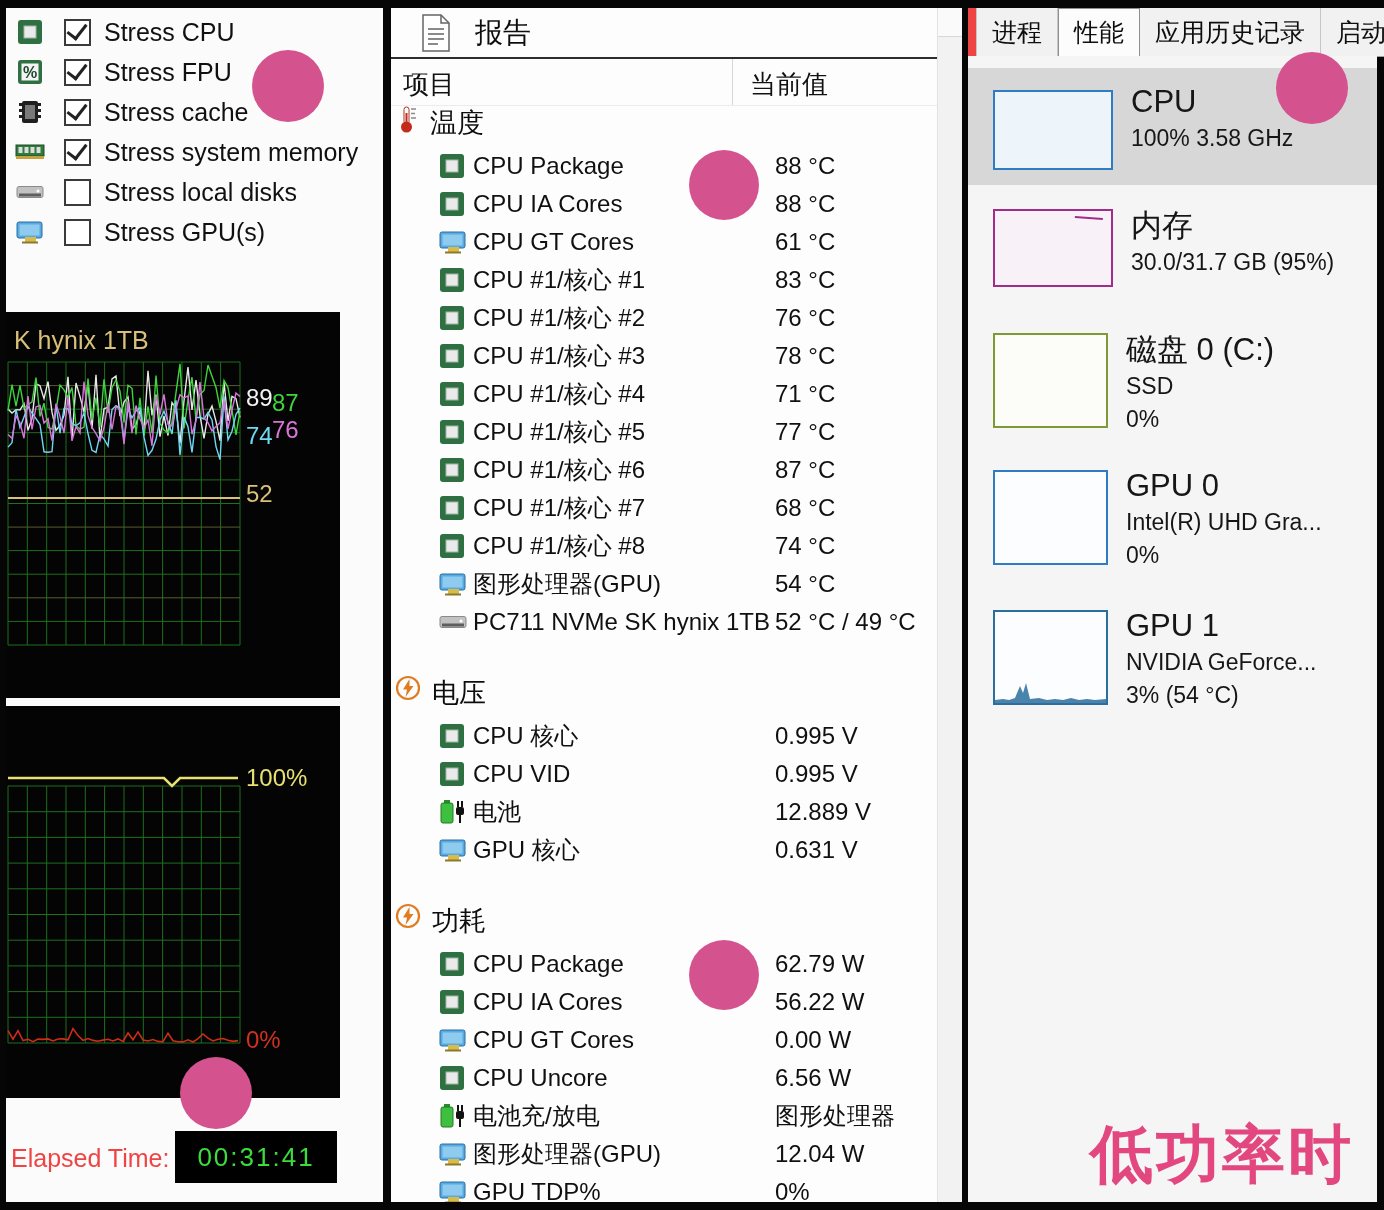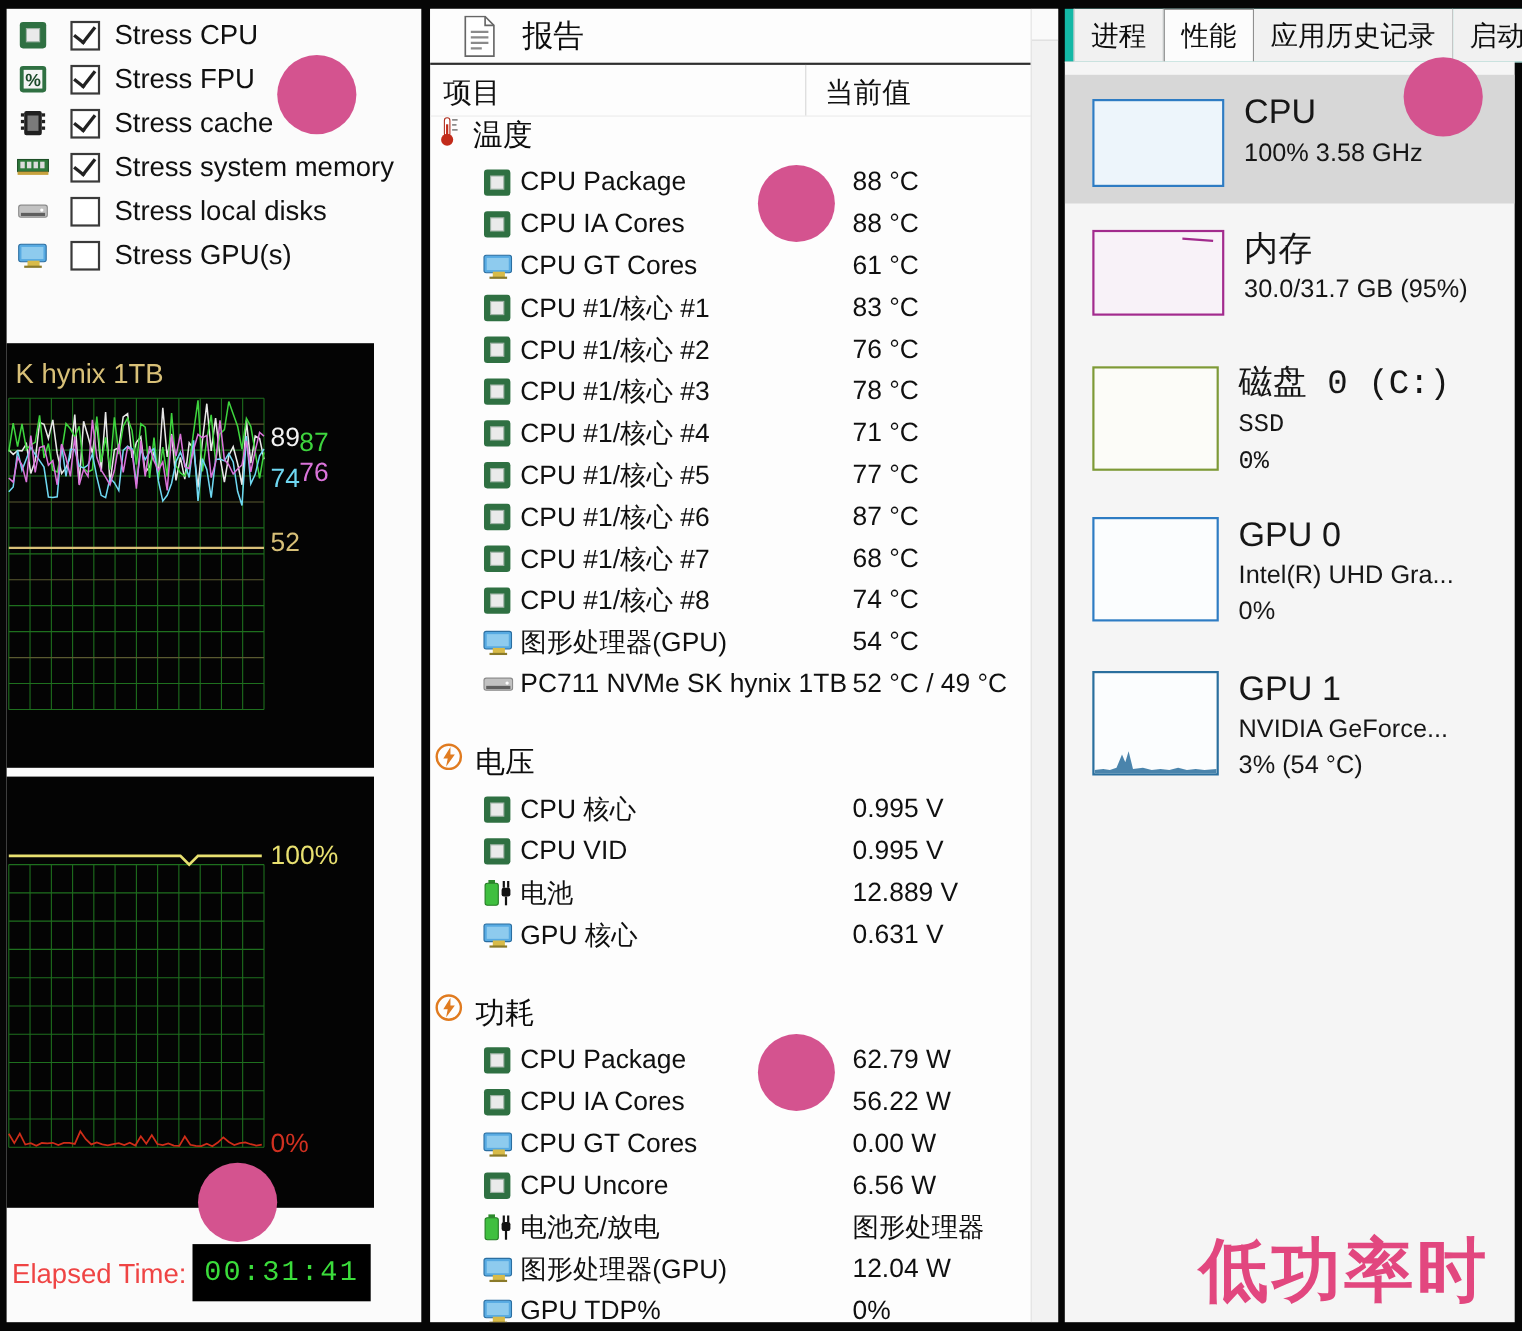--- a/index.html
+++ b/index.html
@@ -16,21 +16,21 @@
             border:solid #222;border-width:0 3px 3px 0;transform:rotate(38deg);}
   .stress-label{margin-left:13px;font-size:25px;color:#101010;white-space:nowrap;}
   .graph-box{position:absolute;left:0;width:334px;background:#040404;overflow:hidden;}
   #graph1{top:304px;height:386px;}
   #graph2{top:698px;height:392px;}
   .graph-title{position:absolute;left:8px;top:14px;font-size:25px;}
   .graph-label{position:absolute;font-size:24px;white-space:nowrap;}
   .elapsed-label{position:absolute;left:5px;top:1136px;font-size:25px;color:#ef4444;}
   .timer-box{position:absolute;left:169px;top:1123px;width:162px;height:52px;background:#000;
              display:flex;align-items:center;justify-content:center;
-             font-family:Liberation Mono, monospace;font-size:26px;color:#3bdc3b;letter-spacing:2px;}
+             font-family:Liberation Sans, sans-serif;font-size:26px;color:#3bdc3b;letter-spacing:2px;}
   
   .mid-panel{position:absolute;left:391px;top:8px;width:571px;height:1194px;background:#fdfdfd;overflow:hidden;}
   .grip{position:absolute;left:3px;top:6px;width:8px;height:46px;display:flex;flex-direction:column;gap:5px;align-items:center;}
   .grip i{width:5px;height:3px;background:#9a9a9a;display:block;}
   .report-header{position:absolute;top:0;left:0;right:24px;height:49px;border-bottom:2px solid #2e2e2e;
                  display:flex;align-items:center;background:#fdfdfd;}
   .doc-wrap{margin-left:30px;display:flex;}
   .report-title{font-size:28px;margin-left:24px;color:#0d0d0d;}
   .col-head{position:absolute;top:51px;left:0;right:24px;height:46px;border-bottom:1px solid #ececec;}
   .col-head .c1{position:absolute;left:12px;top:8px;font-size:26px;}
@@ -40,21 +40,21 @@
   .sec-head{height:42px;display:flex;padding-left:4px;gap:11px;font-size:27px;color:#0d0d0d;}
   .sec-head.mt{margin-top:34px;}
   .rrow{height:38px;display:flex;align-items:center;padding-left:48px;position:relative;font-size:24px;color:#101010;}
   .rrow .ric{width:34px;display:flex;align-items:center;}
   .rrow .rlabel{white-space:nowrap;}
   .rrow .rvalue{position:absolute;left:384px;white-space:nowrap;}
   .scrollstrip{position:absolute;right:0;top:0;width:24px;bottom:0;background:#f2f2f2;border-left:1px solid #e2e2e2;}
   .scrollstrip::before{content:"";position:absolute;top:0;left:0;right:0;height:28px;background:#fafafa;border-bottom:1px solid #d8d8d8;}
   
   .tm-panel{position:absolute;left:968px;top:8px;width:416px;height:1194px;}
-  .tab-bar{position:absolute;top:0;left:0;right:0;height:48px;background:#14b8a6;
+  .tab-bar{position:absolute;top:0;left:0;right:0;height:48px;background:#ef4444;
            border-bottom:1px solid #9f9f9f;display:flex;align-items:stretch;}
   .tab{padding:0 15px;display:flex;align-items:center;font-size:25px;color:#0e0e0e;background:#f1f1f1;
        border-right:1px solid #c6c6c6;white-space:nowrap;}
   .tab:first-child{margin-left:8px;border-left:1px solid #c6c6c6;}
   .tab.active{background:#fcfcfc;border:1px solid #8f8f8f;border-bottom:none;}
   .tm-body{position:absolute;top:48px;left:0;width:409px;bottom:0;background:#f5f5f5;overflow:hidden;}
   .tm-item{position:absolute;left:0;width:100%;display:flex;}
   .tm-item.selected{background:#d7d7d7;}
   .thumb{margin-left:25px;background:#fff;position:relative;flex:0 0 auto;box-sizing:border-box;border:2px solid #888;}
   .tm-text{margin-left:18px;display:flex;flex-direction:column;}
@@ -623,21 +623,21 @@
         </div>
         <div class="tm-item" style="top: 150px; height: 92px;">
           <div class="thumb" style="width: 120px; height: 78px; margin-top: 3px; border-color: rgb(162, 43, 141); background: rgb(248, 242, 248);">
             <div style="position: absolute; top: 2px; right: 8px; width: 28px; height: 4px; border-bottom: 2px solid rgb(162, 43, 141); background: rgb(248, 242, 248); transform: rotate(4deg);"></div>
           </div>
           <div class="tm-text" style="padding-top: 0px;">
             <div class="tm-title">内存</div>
             <div class="tm-sub">30.0/31.7 GB (95%)</div>
           </div>
         </div>
-        <div class="tm-item" style="top: 274px; height: 104px; font-family: Liberation Mono, monospace;">
+        <div class="tm-item" style="top: 274px; height: 104px;">
           <div class="thumb" style="width: 115px; height: 95px; margin-top: 3px; border-color: rgb(126, 154, 55); background: rgb(252, 252, 248);"></div>
           <div class="tm-text" style="padding-top: 0px;">
             <div class="tm-title">磁盘 0 (C:)</div>
             <div class="tm-sub">SSD</div>
             <div class="tm-sub">0%</div>
           </div>
         </div>
         <div class="tm-item" style="top: 410px; height: 108px;">
           <div class="thumb" style="width: 115px; height: 95px; margin-top: 4px; border-color: rgb(46, 124, 195); background: rgb(251, 253, 254);"></div>
           <div class="tm-text" style="padding-top: 0px;">

